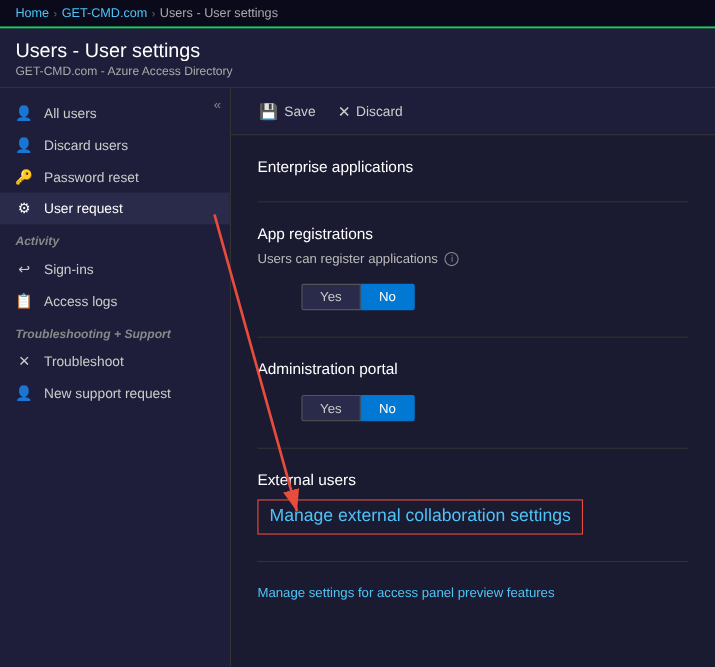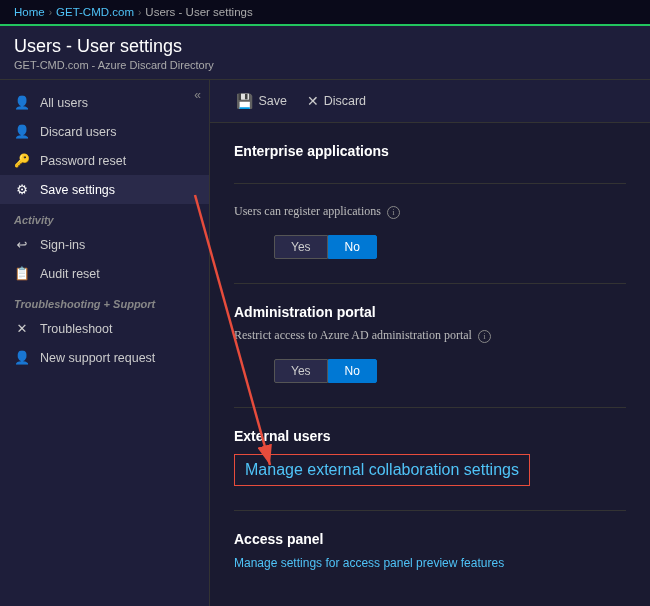--- a/index.html
+++ b/index.html
@@ -134,29 +134,28 @@
     
     .settings-body {
       padding: 20px 24px;
     }
 
     .setting-section {
       margin-bottom: 24px;
     }
     .setting-section h2 {
       font-size: 14px;
-      font-weight: 700;
+      font-weight: 400;
       color: #fff;
       margin-bottom: 8px;
     }
     .setting-section p {
       font-size: 12px;
       color: #bbb;
       margin-bottom: 8px;
-      font-family: Liberation Serif, serif;
     }
     .setting-section a {
       color: #4fc3f7;
       text-decoration: none;
       font-size: 12px;
     }
 
     .toggle-group {
       display: flex;
       margin-top: 16px;
@@ -217,21 +216,21 @@
 <div class="breadcrumb">
   <a>Home</a>
   <span class="sep">›</span>
   <a>GET-CMD.com</a>
   <span class="sep">›</span>
   <span>Users - User settings</span>
 </div>
 
 <div class="page-header">
   <h1>Users - User settings</h1>
-  <div class="subtitle">GET-CMD.com - Azure Discard Directory</div>
+  <div class="subtitle">GET-CMD.com - Azure Access Directory</div>
 </div>
 
 <div class="main-layout">
 
   <div class="sidebar">
     <div class="sidebar-collapse-btn">«</div>
 
     <div class="sidebar-item">
       <span class="icon">👤</span>
       <span>All users</span>
@@ -239,31 +238,31 @@
     <div class="sidebar-item">
       <span class="icon">👤</span>
       <span>Discard users</span>
     </div>
     <div class="sidebar-item">
       <span class="icon">🔑</span>
       <span>Password reset</span>
     </div>
     <div class="sidebar-item active">
       <span class="icon">⚙</span>
-      <span>Save settings</span>
+      <span>User request</span>
     </div>
 
     <div class="sidebar-section-label">Activity</div>
     <div class="sidebar-item">
       <span class="icon">↩</span>
       <span>Sign-ins</span>
     </div>
     <div class="sidebar-item">
       <span class="icon">📋</span>
-      <span>Audit reset</span>
+      <span>Access logs</span>
     </div>
 
     <div class="sidebar-section-label">Troubleshooting + Support</div>
     <div class="sidebar-item">
       <span class="icon">✕</span>
       <span>Troubleshoot</span>
     </div>
     <div class="sidebar-item">
       <span class="icon">👤</span>
       <span>New support request</span>
@@ -285,57 +284,53 @@
 
     <div class="settings-body">
 
       <div class="setting-section">
         <h2>Enterprise applications</h2>
       </div>
 
       <hr class="divider">
 
       <div class="setting-section">
+        <h2>App registrations</h2>
         <p>
           <span>Users can register applications</span>
           <span class="info-icon">i</span>
         </p>
         <div class="toggle-group">
           <button class="toggle-btn">Yes</button>
           <button class="toggle-btn active">No</button>
         </div>
       </div>
 
       <hr class="divider">
 
       <div class="setting-section">
         <h2>Administration portal</h2>
-        <p>
-          <span>Restrict access to Azure AD administration portal</span>
-          <span class="info-icon">i</span>
-        </p>
         <div class="toggle-group">
           <button class="toggle-btn">Yes</button>
           <button class="toggle-btn active">No</button>
         </div>
       </div>
 
       <hr class="divider">
 
       <div class="setting-section">
         <h2>External users</h2>
         <div class="external-users-box">
           <a>Manage external collaboration settings</a>
         </div>
       </div>
 
       <hr class="divider">
 
       <div class="setting-section">
-        <h2>Access panel</h2>
         <a>Manage settings for access panel preview features</a>
       </div>
 
     </div>
   </div>
 </div>
 
 <svg style="position:fixed; top:0; left:0; width:650px; height:606px; pointer-events:none; z-index:100;">
   <defs>
     <marker id="arrowhead" markerWidth="8" markerHeight="6" refX="8" refY="3" orient="auto">

